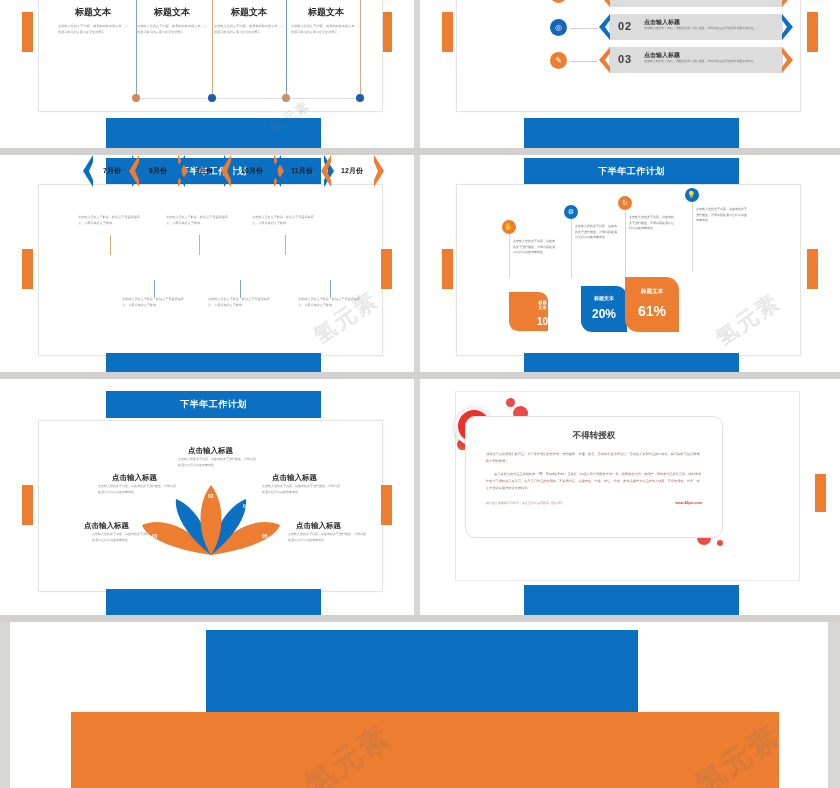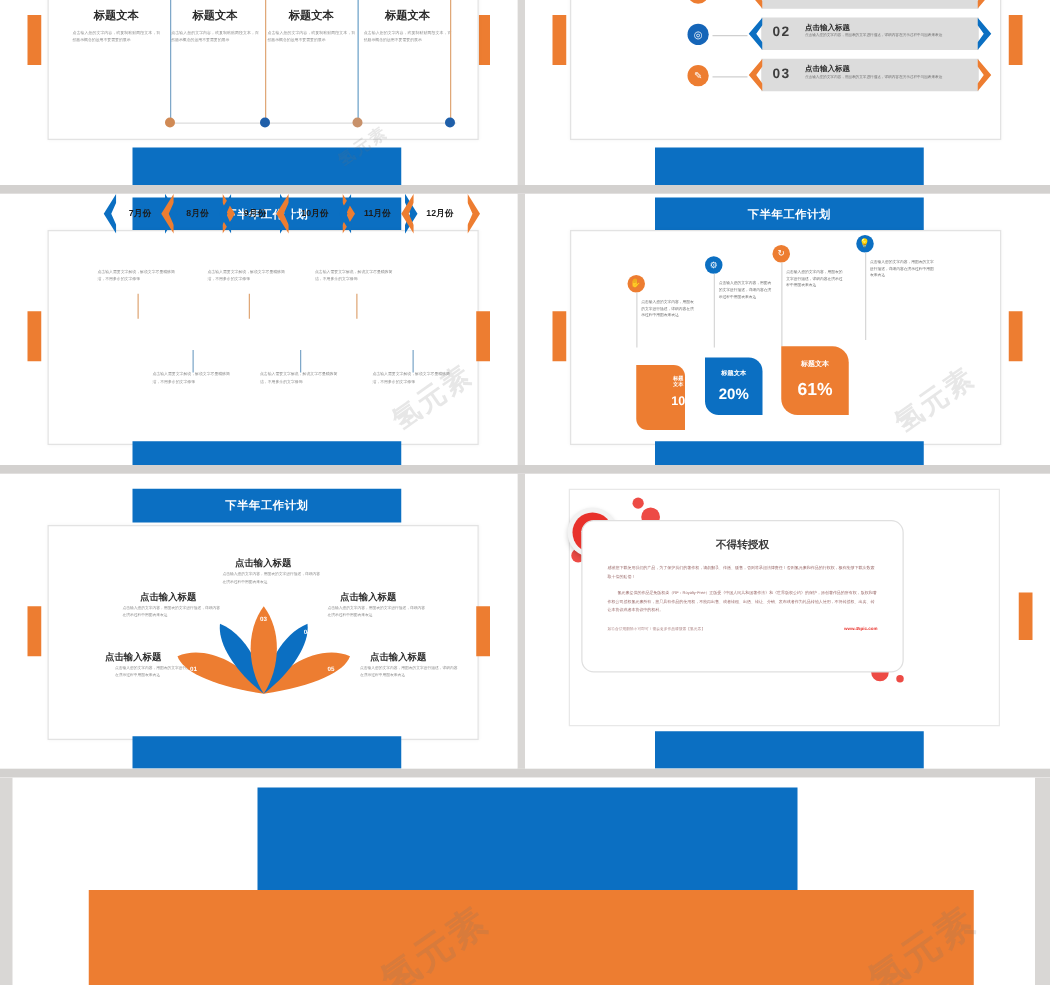--- a/index.html
+++ b/index.html
@@ -324,29 +324,29 @@
         <div class="banner" style="left:104px;top:3px;width:215px;height:27px;">
           <span>下半年工作计划</span>
         </div>
         <div class="card" style="left:36px;top:29px;width:345px;height:172px;"></div>
         <div class="sidebar-orange sb-l" style="top:94px;height:40px;"></div>
         <div class="sidebar-orange sb-r" style="top:94px;height:40px;"></div>
 
         <div class="pic" style="left:82px;top:65px;background:#ED7D31;">✋</div>
         <div class="pstem" style="left:89px;top:79px;height:44px;"></div>
         <div class="pnote" style="left:93px;top:84px;width:42px;">点击输入您的文字内容，用图表的文字进行描述，详细内容在演示过程中用图表来表达</div>
-        <div class="pcard" style="left:89px;top:137px;width:39px;height:52px;background:#ED7D31;border-radius:0 9px 0 9px;padding-left:28px;">
+        <div class="pcard" style="left:89px;top:137px;width:39px;height:39px;background:#ED7D31;border-radius:0 9px 0 9px;padding-left:28px;">
           <div class="pt" style="font-size:4.2px;margin-top:8px;">标题文本</div>
           <div class="pv" style="font-size:10px;margin-top:6px;">10%</div>
         </div>
 
         <div class="pic" style="left:144px;top:50px;background:#0B6FC2;">⚙</div>
         <div class="pstem" style="left:151px;top:64px;height:59px;"></div>
         <div class="pnote" style="left:155px;top:69px;width:42px;">点击输入您的文字内容，用图表的文字进行描述，详细内容在演示过程中用图表来表达</div>
-        <div class="pcard" style="left:144px;top:131px;width:46px;height:46px;background:#0B6FC2;border-radius:0 11px 0 11px;">
+        <div class="pcard" style="left:161px;top:131px;width:46px;height:46px;background:#0B6FC2;border-radius:0 11px 0 11px;">
           <div class="pt" style="font-size:5px;margin-top:9px;">标题文本</div>
           <div class="pv" style="font-size:12px;margin-top:6px;">20%</div>
         </div>
 
         <div class="pic" style="left:198px;top:41px;background:#ED7D31;">↻</div>
         <div class="pstem" style="left:205px;top:55px;height:67px;"></div>
         <div class="pnote" style="left:209px;top:60px;width:47px;">点击输入您的文字内容，用图表的文字进行描述，详细内容在演示过程中用图表来表达</div>
         <div class="pcard" style="left:205px;top:122px;width:54px;height:55px;background:#ED7D31;border-radius:0 13px 0 13px;">
           <div class="pt" style="font-size:5.6px;margin-top:11px;">标题文本</div>
           <div class="pv" style="font-size:14px;margin-top:7px;">61%</div>

